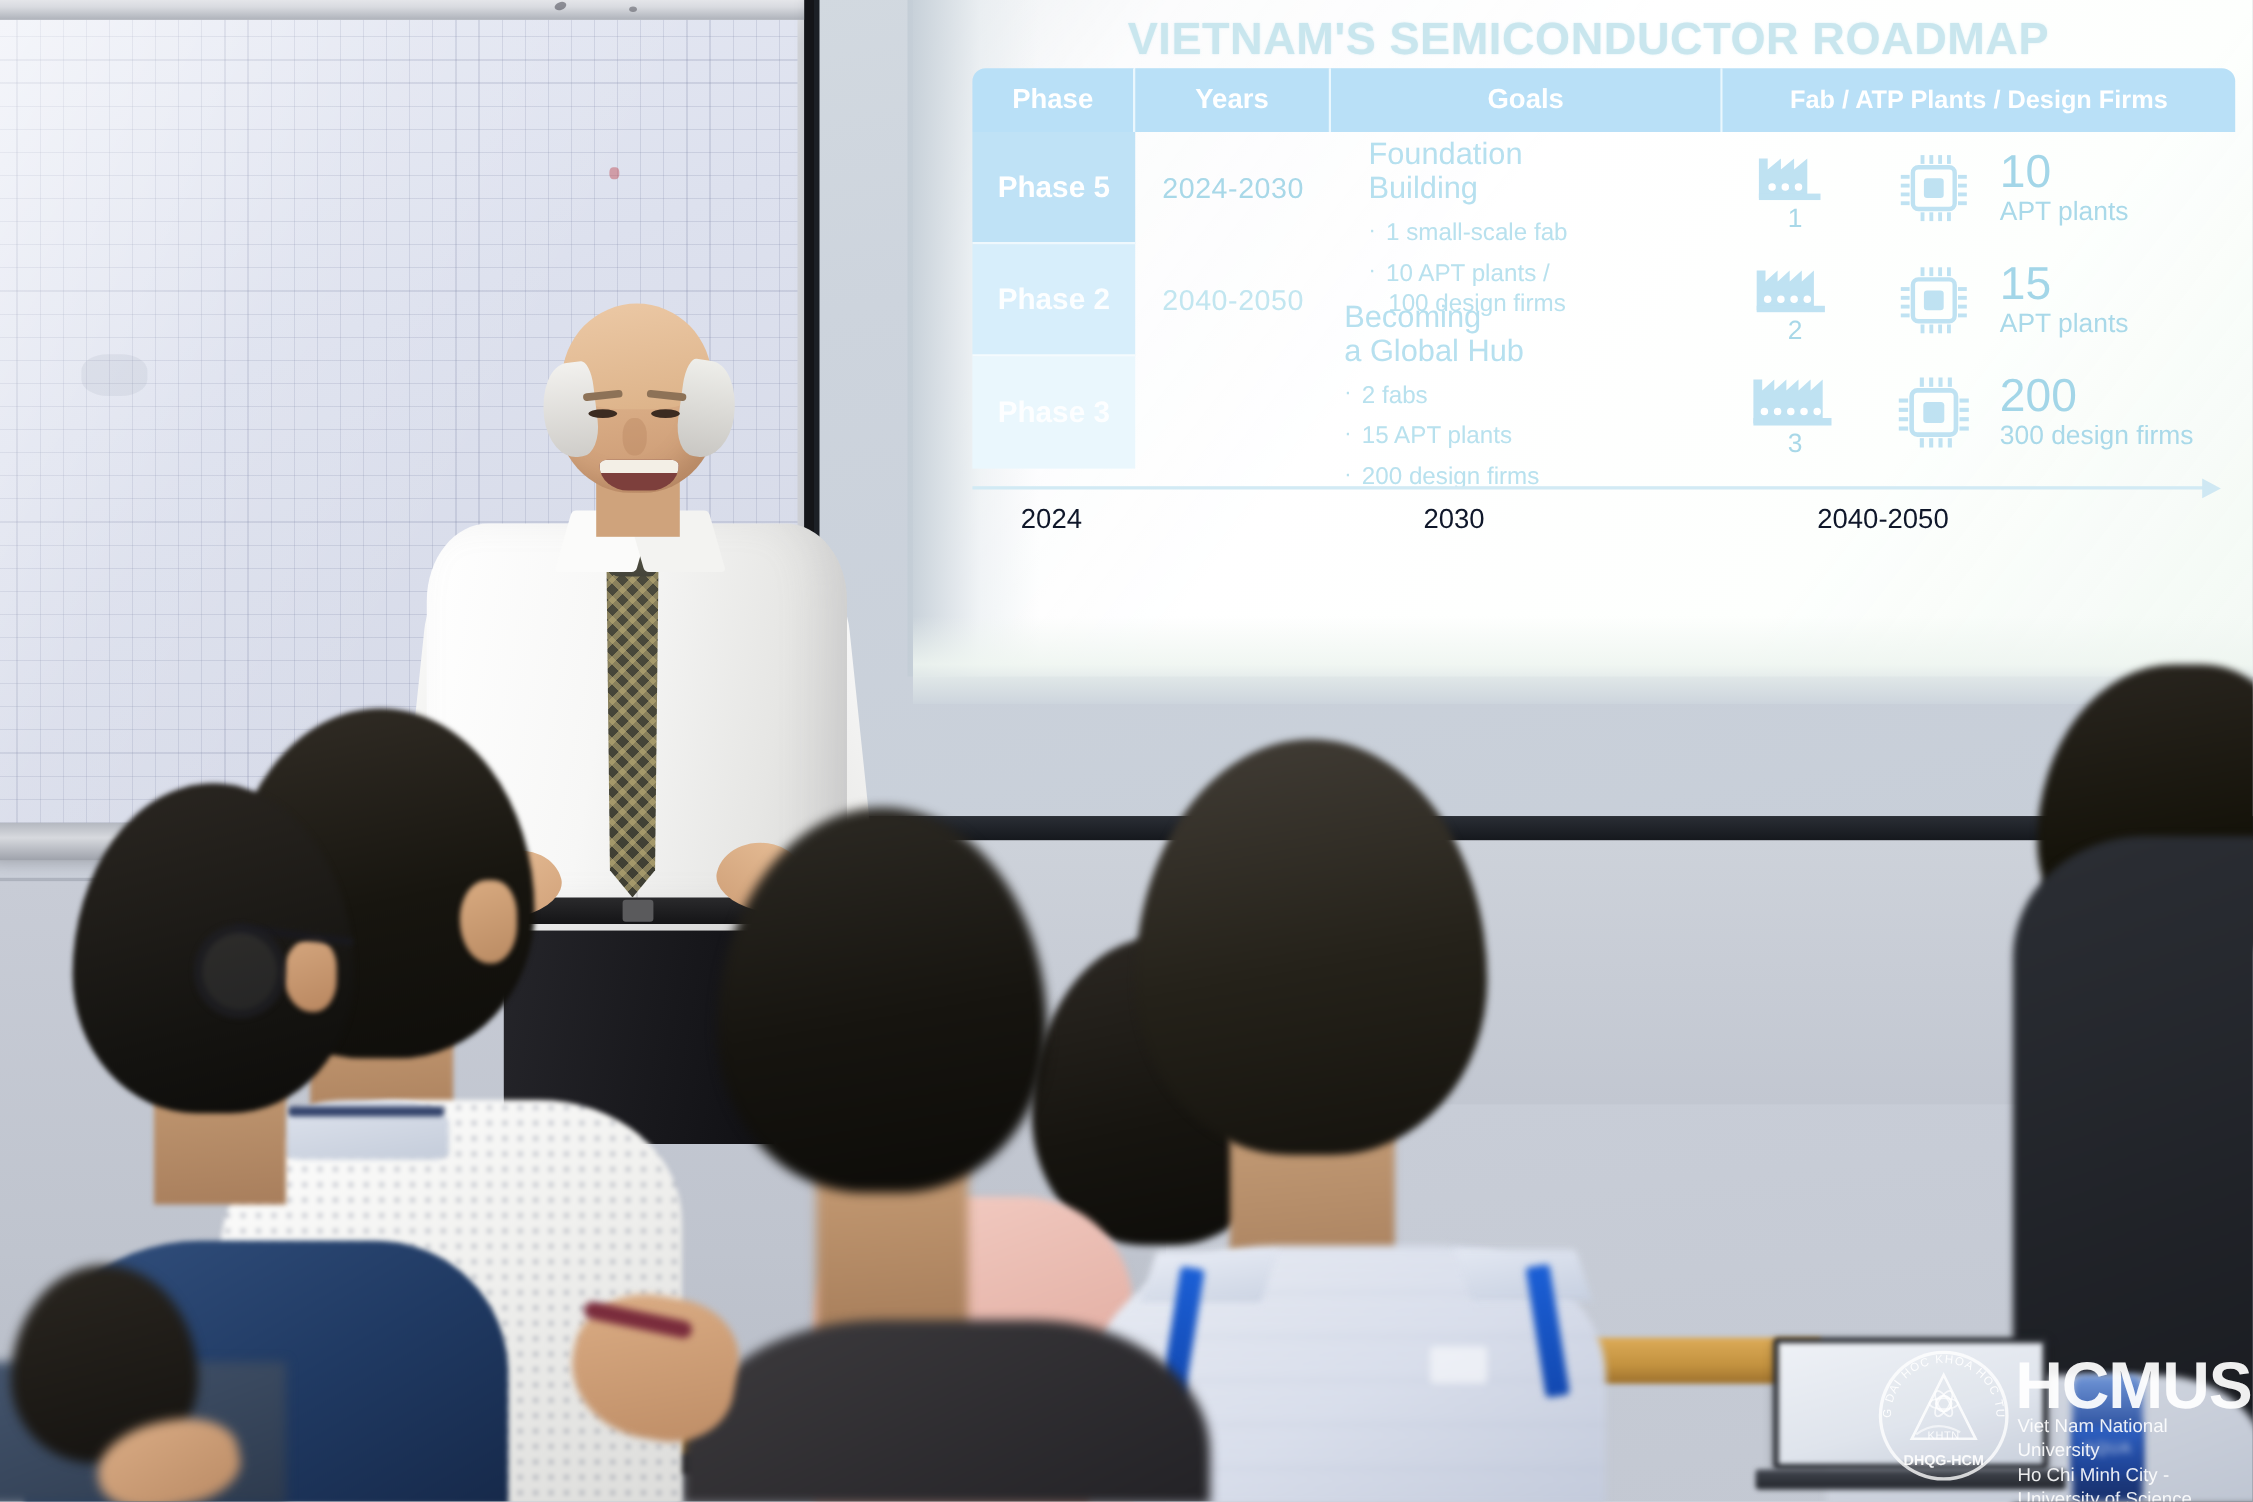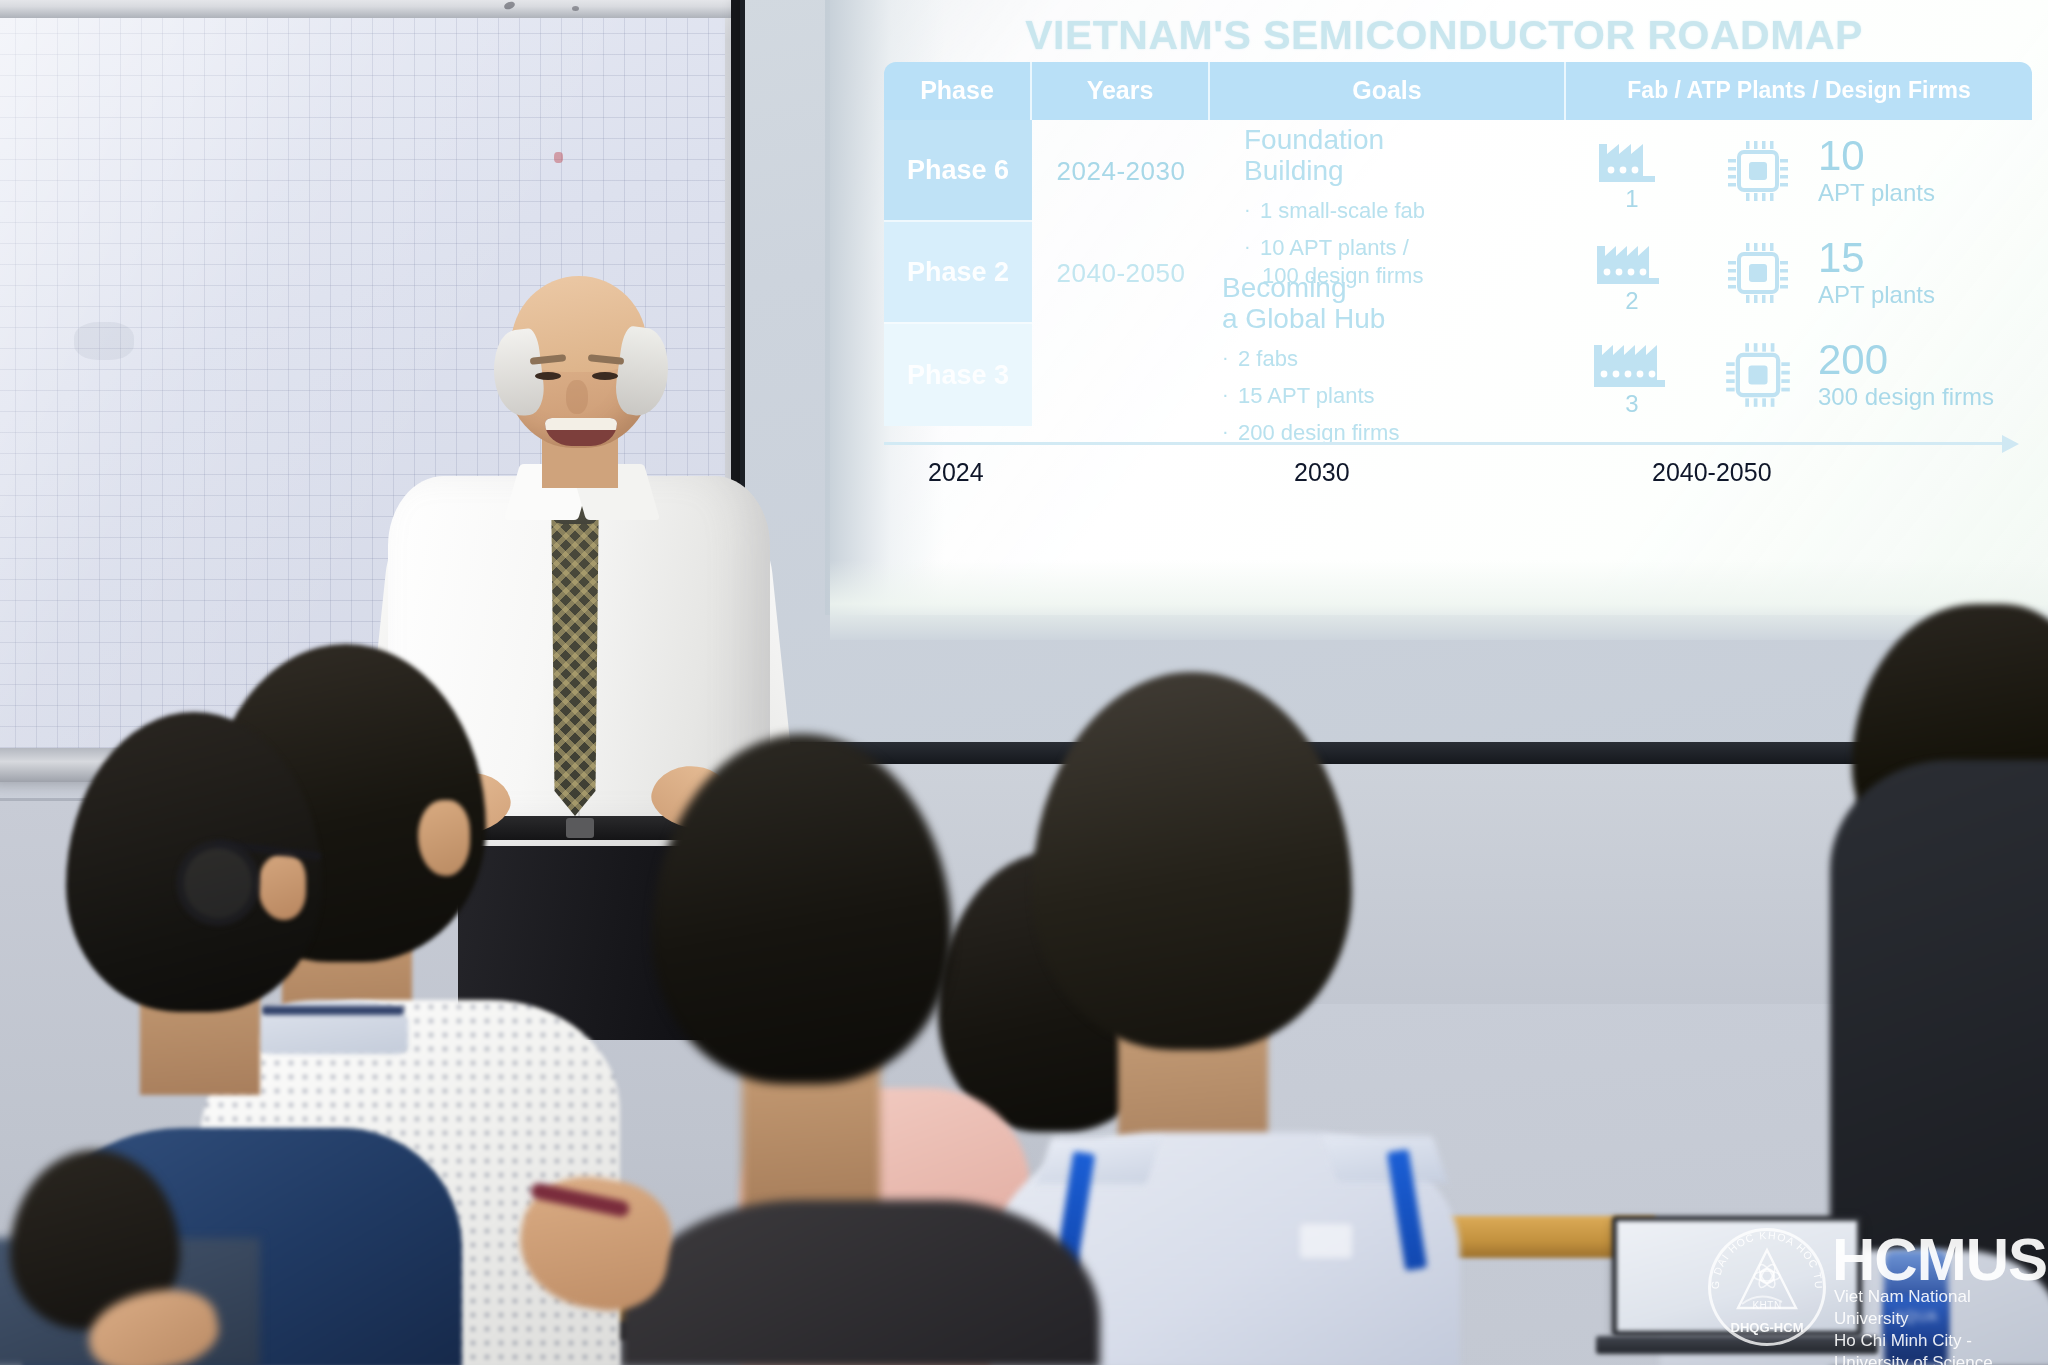--- a/index.html
+++ b/index.html
@@ -488,21 +488,21 @@
       <div class="thead">
         <div class="th c1">Phase</div>
         <div class="th c2">Years</div>
         <div class="th c3">Goals</div>
         <div class="th c4">Fab / ATP Plants / Design Firms</div>
       </div>
 
       <div class="tbody">
 
         <div class="phase-col">
-          <div class="phase-cell p1">Phase 6</div>
+          <div class="phase-cell p1">Phase 5</div>
           <div class="phase-cell p2">Phase 2</div>
           <div class="phase-cell p3">Phase 3</div>
         </div>
 
         <div class="years-col">
           <div class="years-cell y1">2024-2030</div>
           <div class="years-cell y3">2040-2050</div>
         </div>
 
         <div class="goals-col">

